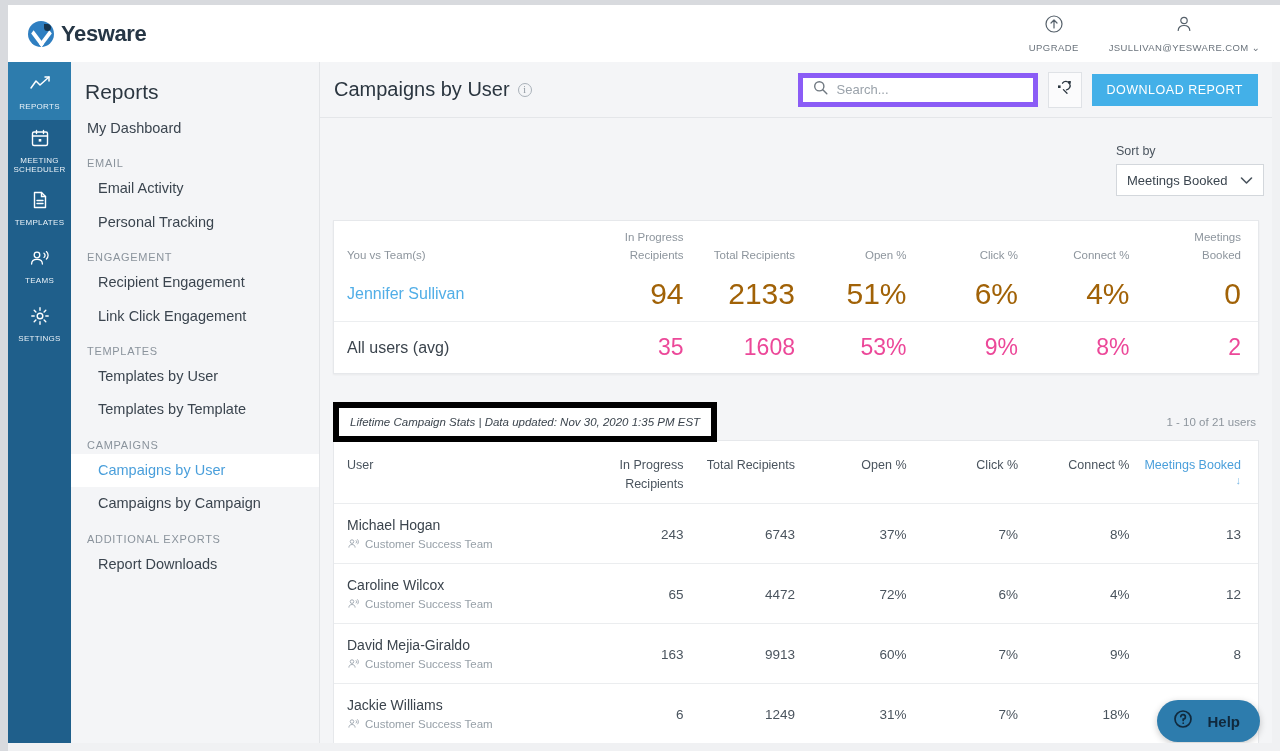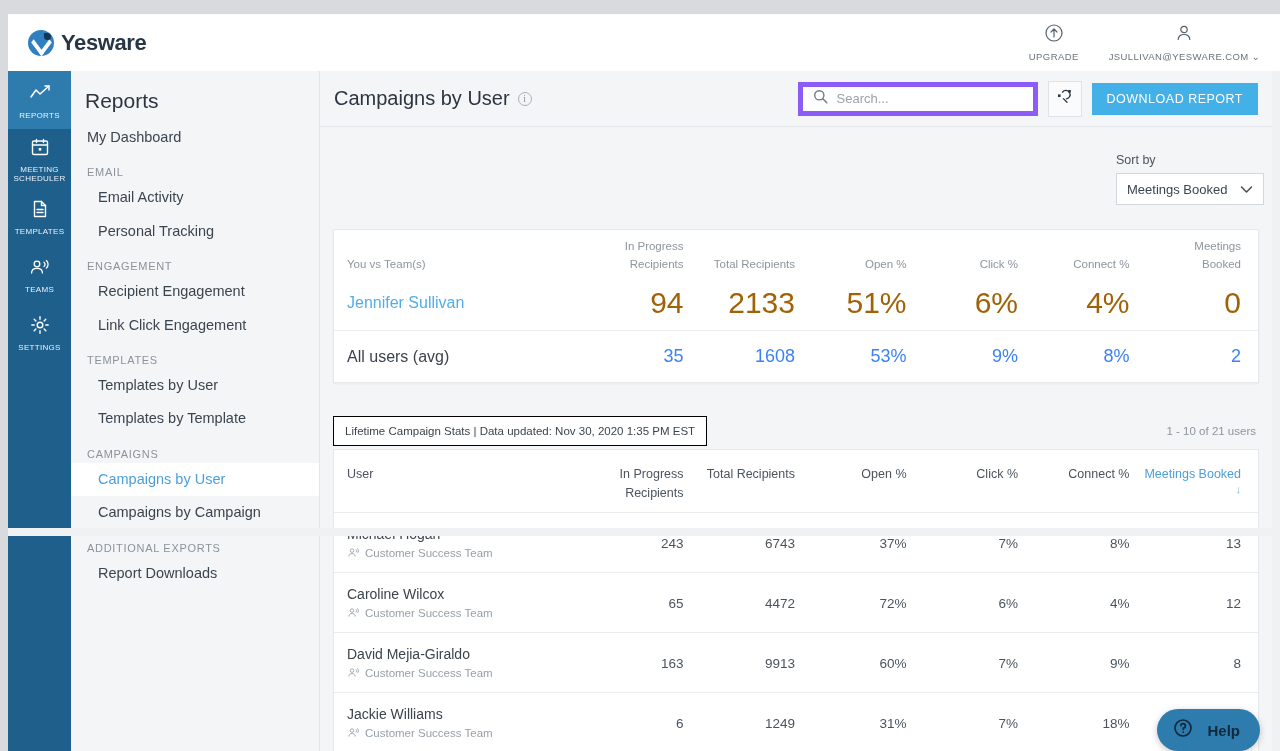--- a/index.html
+++ b/index.html
@@ -3,22 +3,22 @@
 <meta charset="utf-8">
 <style>
   * { box-sizing: border-box; margin: 0; padding: 0; }
   html, body {
     width: 1280px; height: 751px;
     font-family: "Liberation Sans", sans-serif;
     background: #d8dade;
     overflow: hidden;
   }
   .app {
-    position: absolute; left: 0; top: 9px;
-    width: 1280px; height: 527px;
+    position: absolute; left: 0; top: 0;
+    width: 1280px; height: 751px;
     background: #f4f5f7;
   }
 
   
   .topbar {
     position: absolute; left: 8px; top: 5px;
     width: 1272px; height: 57px;
     background: #ffffff;
     display: flex; align-items: center;
   }
@@ -157,30 +157,30 @@
   .srow { display: flex; align-items: center; }
   .srow.hdr { height: 46px; align-items: flex-end; padding-bottom: 4px; }
   .srow.a { height: 54px; }
   .srow.b { height: 52px; border-top: 1px solid #eceef0; }
   .c-name { width: 252px; padding-left: 13px; }
   .c-num  { flex: 1; text-align: right; padding-right: 14px; }
   .c-num.last { padding-right: 17px; }
   .sh { font-size: 11.5px; color: #8d959d; line-height: 1.25; }
   .sh.r { text-align: right; }
   .sv-blue { font-size: 30px; color: #a16207; font-weight: normal; }
-  .sv-dark { font-size: 18px; color: #3b82f6; font-weight: normal; }
+  .sv-dark { font-size: 23px; color: #ec4899; font-weight: normal; }
   .name-blue { font-size: 16px; color: #51aee7; }
   .name-dark { font-size: 16px; color: #3b444d; }
 
   
   .tsec { position: absolute; left: 13px; top: 342px; width: 926px; }
   .tmeta { display: flex; align-items: center; height: 36px; }
   .stamp {
-    background: #fff; border: 1px solid #000000;
-    font-size: 11.5px; color: #3b444d; padding: 8px 11px;
+    background: #fff; border: 6px solid #000000;
+    font-size: 11.5px; color: #3b444d; padding: 8px 11px; font-style: italic;
   }
   .count { margin-left: auto; font-size: 11.5px; color: #8d959d; padding-right: 3px; }
   .tbl { background: #fff; border: 1px solid #e6e8eb; border-bottom: none; }
   .th {
     display: flex; height: 63px; align-items: flex-start;
     padding-top: 14px; border-bottom: 1px solid #ebedef;
   }
   .th .h { font-size: 12.5px; color: #4a545e; line-height: 1.35; }
   .th .h.blue { color: #4a9fdb; }
   .sort-arrow { color: #7db9e5; font-size: 11px; display:block; }

